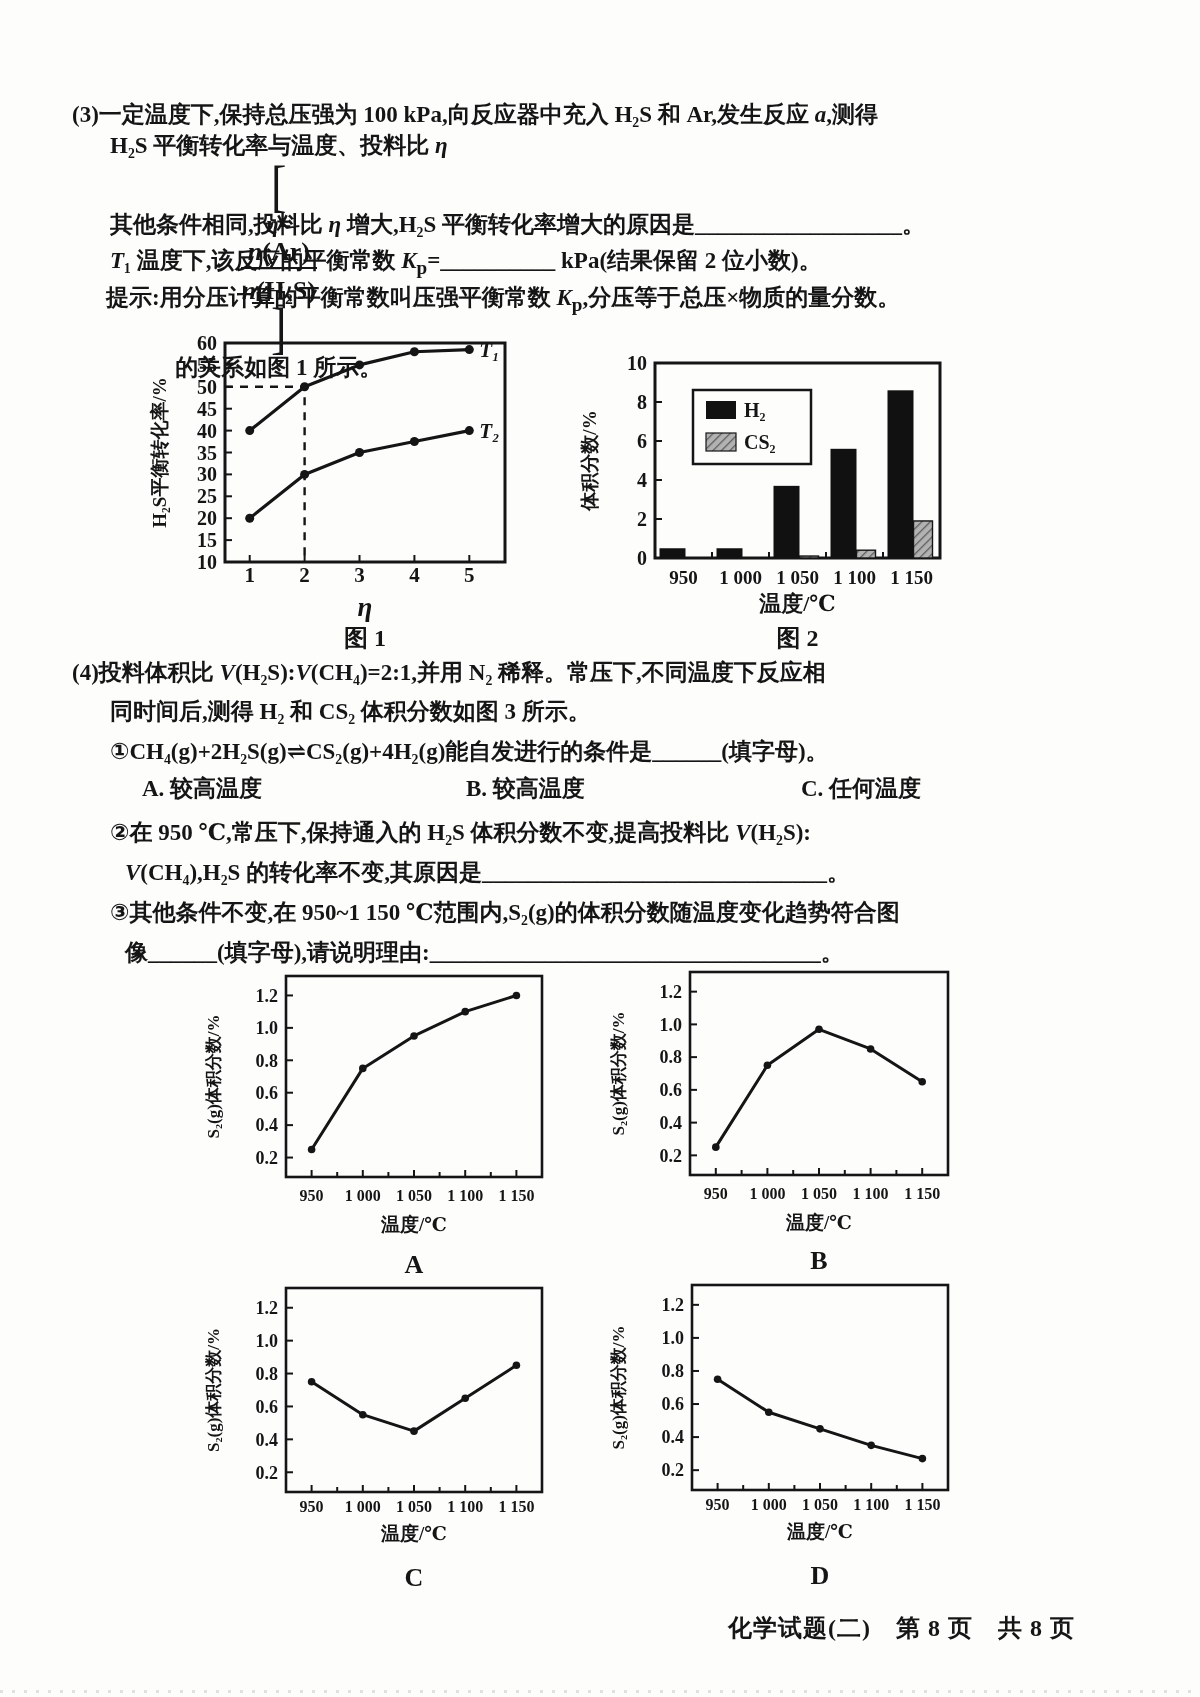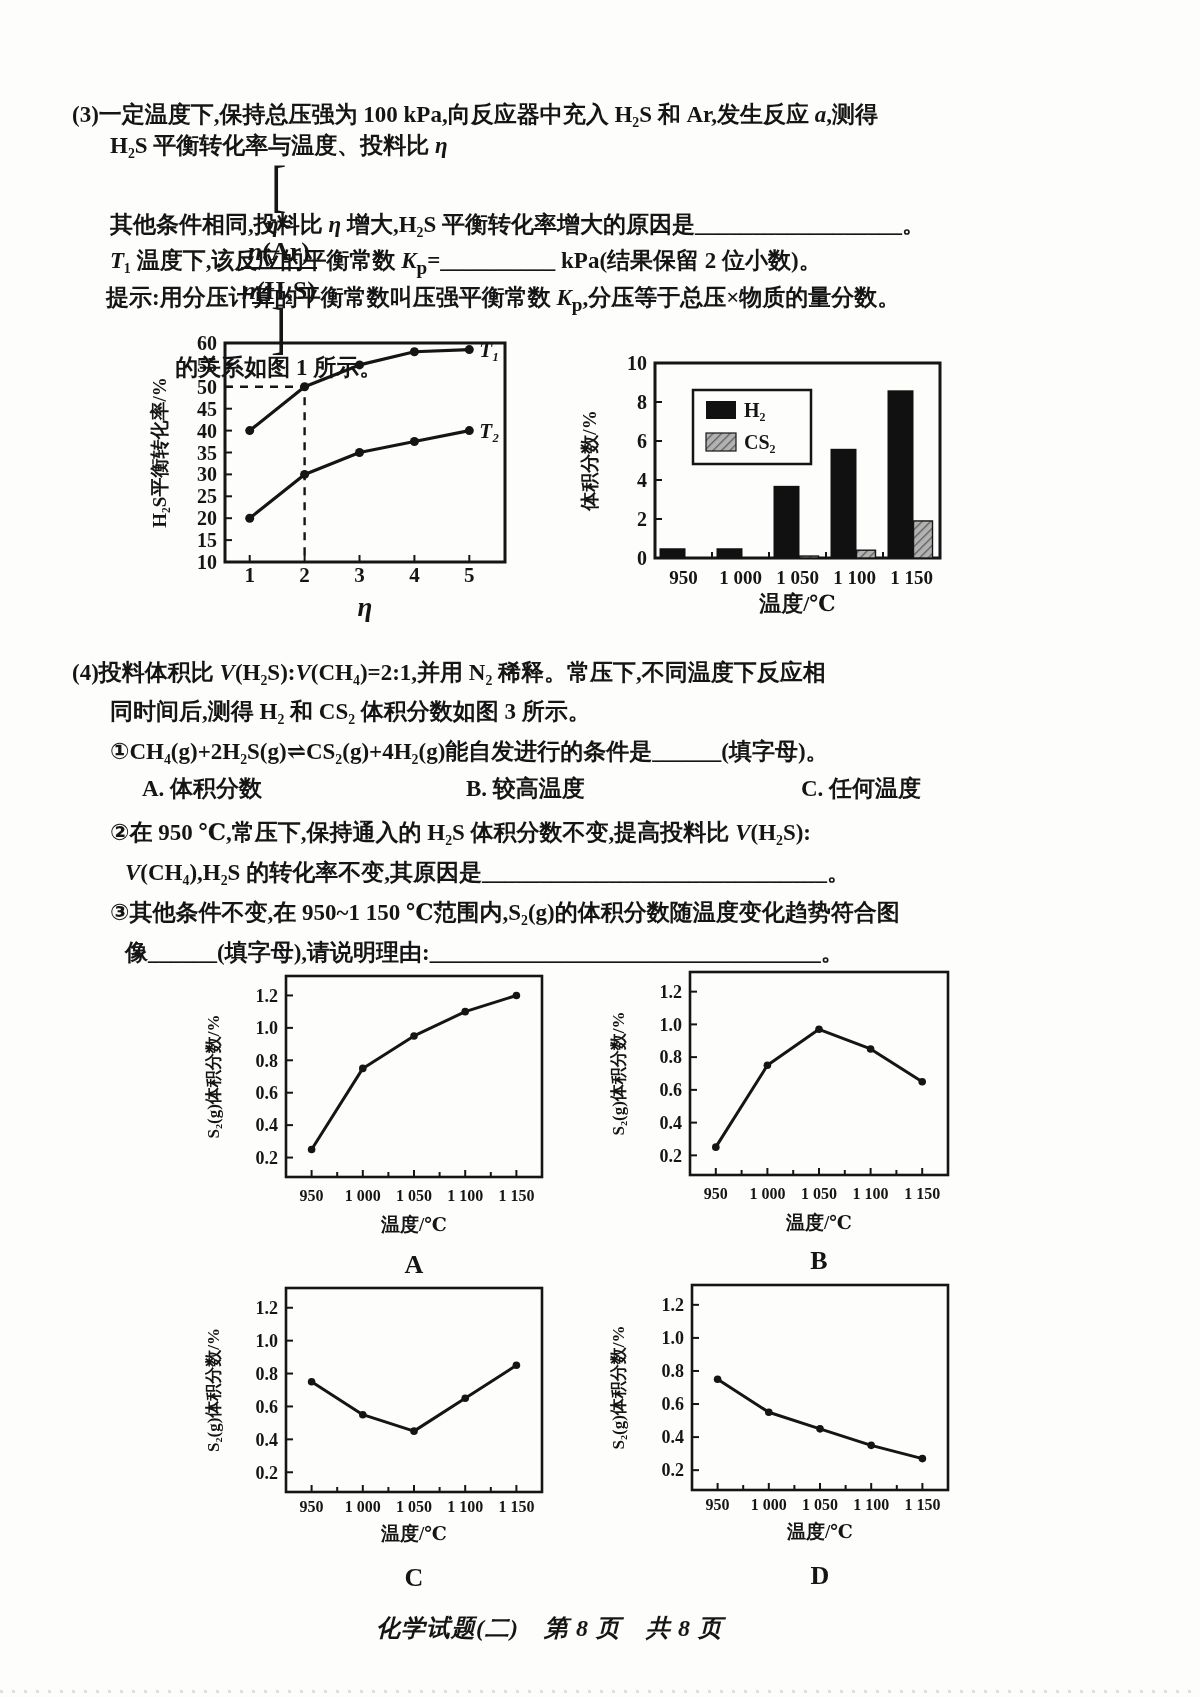--- a/index.html
+++ b/index.html
@@ -8,22 +8,22 @@
   .ln{position:absolute;white-space:nowrap;font-size:23px;line-height:30px;}
   .ln i{font-style:italic;}
   .l2{display:flex;align-items:center;height:76px;flex-direction:column;}
   .brk{font-size:58px;font-weight:400;line-height:0.85;transform:scaleX(.8);margin:0 1px;}
   .frac{display:inline-flex;flex-direction:column;text-align:center;font-size:26px;line-height:24px;margin:0 2px;}
   .frac .num{border-bottom:2.5px solid #151515;padding:0 7px 3px;}
   .frac .den{padding-top:10px;}
   .chart{position:absolute;overflow:visible;}
   .chart text{font-family:"Liberation Serif","DejaVu Serif","DejaVu Sans",serif;font-weight:bold;}
   .cap{position:absolute;text-align:center;font-size:24px;font-weight:700;}
-  .footer{position:absolute;top:1612px;left:12px;width:1075px;text-align:center;font-size:24px;
-          letter-spacing:1px;font-weight:700;font-style:italic;}
+  .footer{position:absolute;top:1612px;left:0;width:1075px;text-align:right;font-size:24px;
+          letter-spacing:1px;font-weight:700;}
   .noise{position:absolute;top:1690px;left:0;width:100%;height:3px;opacity:.45;
          background:repeating-linear-gradient(90deg,#bdbdbd 0 3px,transparent 3px 12px);}
 </style>
 </head>
 <body>
 
 <div class="page">
 
   <div>
     <div class="ln" style="left:72px;top:100px">(3)一定温度下,保持总压强为 100 kPa,向反应器中充入 H₂S 和 Ar,发生反应 <i>a</i>,测得</div>
@@ -88,20 +88,21 @@
       <circle cx="329.313725490196" cy="19.569999999999993" r="4.5" fill="#151515"></circle>
       <text x="339.313725490196" y="26.569999999999993" font-size="21" text-anchor="start" fill="#151515" font-style="italic">T₁</text>
       <polyline points="109.70588235294117,188.2 164.60784313725492,144.39999999999998 219.50980392156862,122.5 274.4117647058823,111.55 329.313725490196,100.6" fill="none" stroke="#151515" stroke-width="3.2" stroke-linejoin="round" stroke-linecap="round"></polyline>
       <circle cx="109.70588235294117" cy="188.2" r="4.5" fill="#151515"></circle>
       <circle cx="164.60784313725492" cy="144.39999999999998" r="4.5" fill="#151515"></circle>
       <circle cx="219.50980392156862" cy="122.5" r="4.5" fill="#151515"></circle>
       <circle cx="274.4117647058823" cy="111.55" r="4.5" fill="#151515"></circle>
       <circle cx="329.313725490196" cy="100.6" r="4.5" fill="#151515"></circle>
       <text x="339.313725490196" y="107.6" font-size="21" text-anchor="start" fill="#151515" font-style="italic">T₂</text>
     </svg>
+  <div class="cap" style="left:225px;top:622px;width:280px">图 1</div>
 
   <svg id="fig2" class="chart" style="left:575px;top:350px" width="420" height="285">
       <rect x="80" y="13" width="285" height="195" fill="none" stroke="#151515" stroke-width="3"></rect>
       <line x1="80" y1="208" x2="87" y2="208" stroke="#151515" stroke-width="2"></line>
       <text x="72" y="215" font-size="20" text-anchor="end" fill="#151515">0</text>
       <line x1="80" y1="169" x2="87" y2="169" stroke="#151515" stroke-width="2"></line>
       <text x="72" y="176" font-size="20" text-anchor="end" fill="#151515">2</text>
       <line x1="80" y1="130" x2="87" y2="130" stroke="#151515" stroke-width="2"></line>
       <text x="72" y="137" font-size="20" text-anchor="end" fill="#151515">4</text>
       <line x1="80" y1="91" x2="87" y2="91" stroke="#151515" stroke-width="2"></line>
@@ -134,27 +135,28 @@
       <rect x="312.5" y="40.30000000000001" width="26" height="167.7" fill="#111111"></rect>
       <rect x="224.5" y="206.05" width="19" height="1.95" fill="url(#hatch)" stroke="#151515" stroke-width="1.4"></rect>
       <rect x="281.5" y="200.2" width="19" height="7.8" fill="url(#hatch)" stroke="#151515" stroke-width="1.4"></rect>
       <rect x="338.5" y="170.95" width="19" height="37.05" fill="url(#hatch)" stroke="#151515" stroke-width="1.4"></rect>
       <rect x="118" y="40" width="118" height="74" fill="#fdfdfc" stroke="#151515" stroke-width="2.5"></rect>
       <rect x="131" y="51" width="30" height="18" fill="#111111"></rect>
       <text x="169" y="67" font-size="20" text-anchor="start" fill="#151515">H₂</text>
       <rect x="131" y="83" width="30" height="18" fill="url(#hatch)" stroke="#151515" stroke-width="1.2"></rect>
       <text x="169" y="99" font-size="20" text-anchor="start" fill="#151515">CS₂</text>
     </svg>
+  <div class="cap" style="left:655px;top:622px;width:285px">图 2</div>
 
   <div>
     <div class="ln" style="left:72px;top:658px">(4)投料体积比 <i>V</i>(H₂S):<i>V</i>(CH₄)=2:1,并用 N₂ 稀释。常压下,不同温度下反应相</div>
     <div class="ln" style="left:110px;top:697px">同时间后,测得 H₂ 和 CS₂ 体积分数如图 3 所示。</div>
     <div class="ln" style="left:110px;top:737px">①CH₄(g)+2H₂S(g)⇌CS₂(g)+4H₂(g)能自发进行的条件是______(填字母)。</div>
     <div>
-      <span class="ln" style="left:142px;top:774px">A. 体积分数</span>
+      <span class="ln" style="left:142px;top:774px">A. 较高温度</span>
       <span class="ln" style="left:466px;top:774px">B. 较高温度</span>
       <span class="ln" style="left:801px;top:774px">C. 任何温度</span>
     </div>
     <div class="ln" style="left:110px;top:818px">②在 950 ℃,常压下,保持通入的 H₂S 体积分数不变,提高投料比 <i>V</i>(H₂S):</div>
     <div class="ln" style="left:125px;top:858px"><i>V</i>(CH₄),H₂S 的转化率不变,其原因是______________________________。</div>
     <div class="ln" style="left:110px;top:898px">③其他条件不变,在 950~1 150 ℃范围内,S₂(g)的体积分数随温度变化趋势符合图</div>
     <div class="ln" style="left:125px;top:938px">像______(填字母),请说明理由:__________________________________。</div>
   </div>
 
   <svg id="chartA" class="chart" style="left:195px;top:960px" width="360" height="290">

